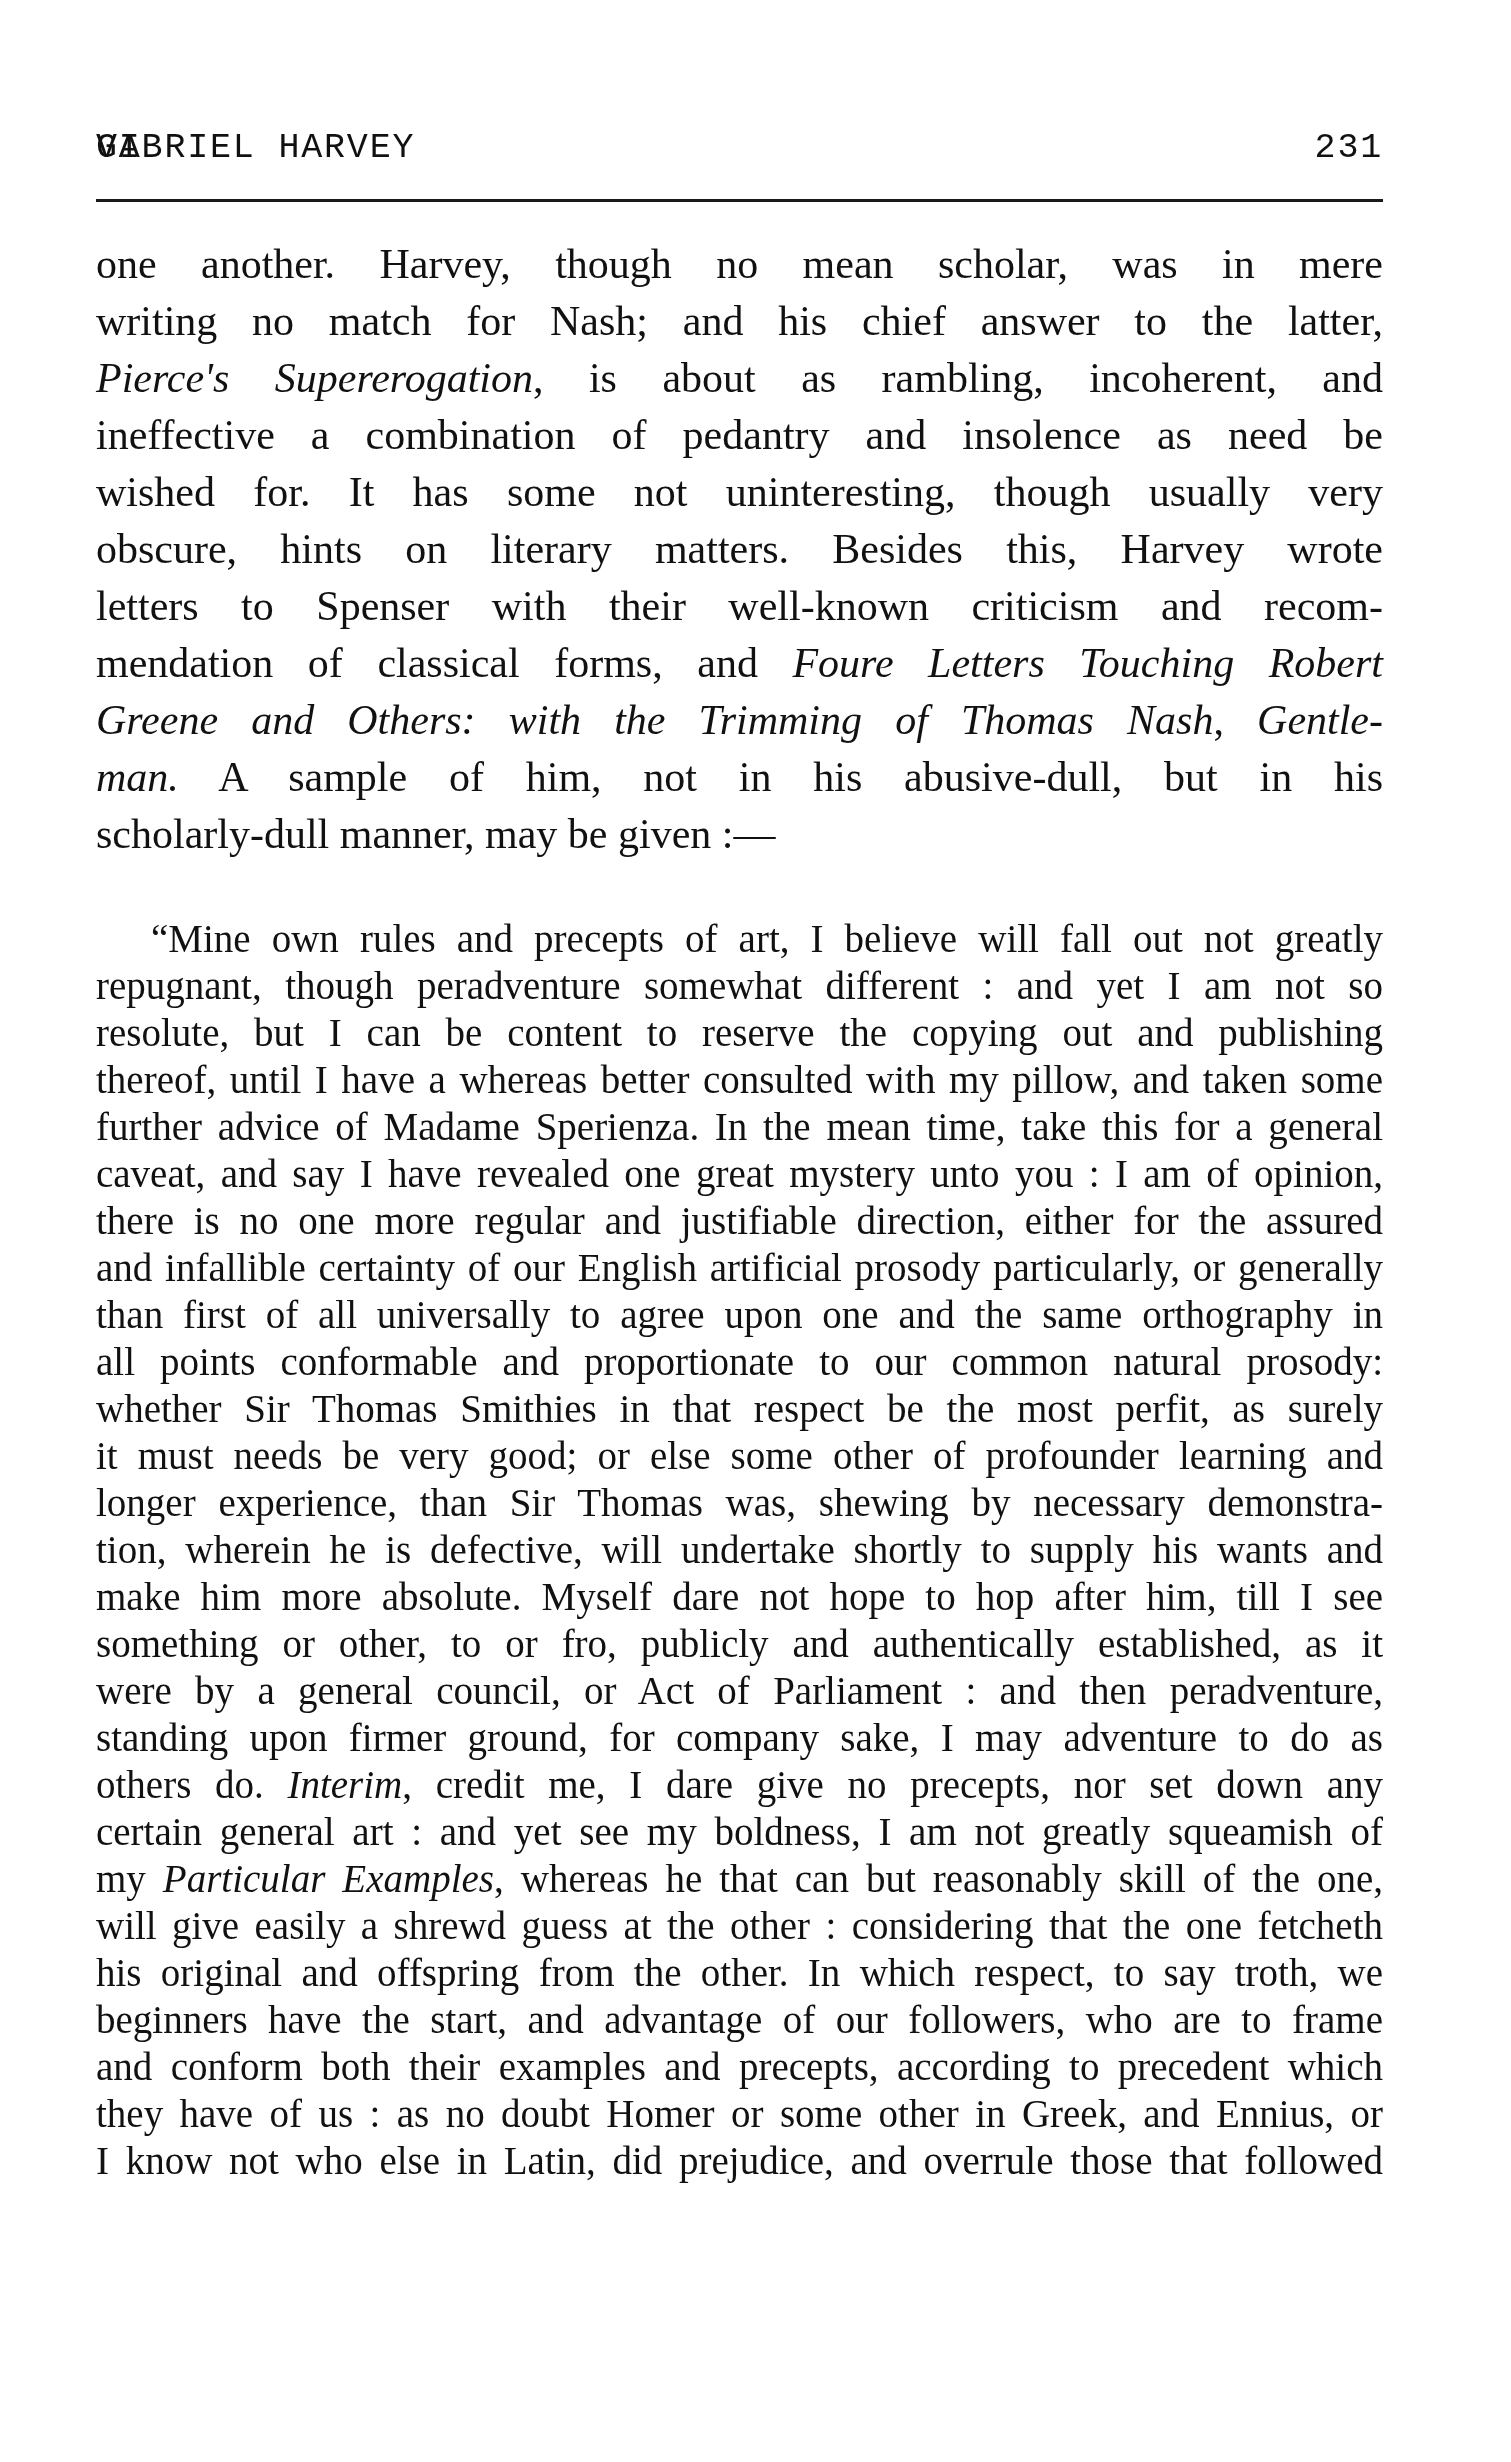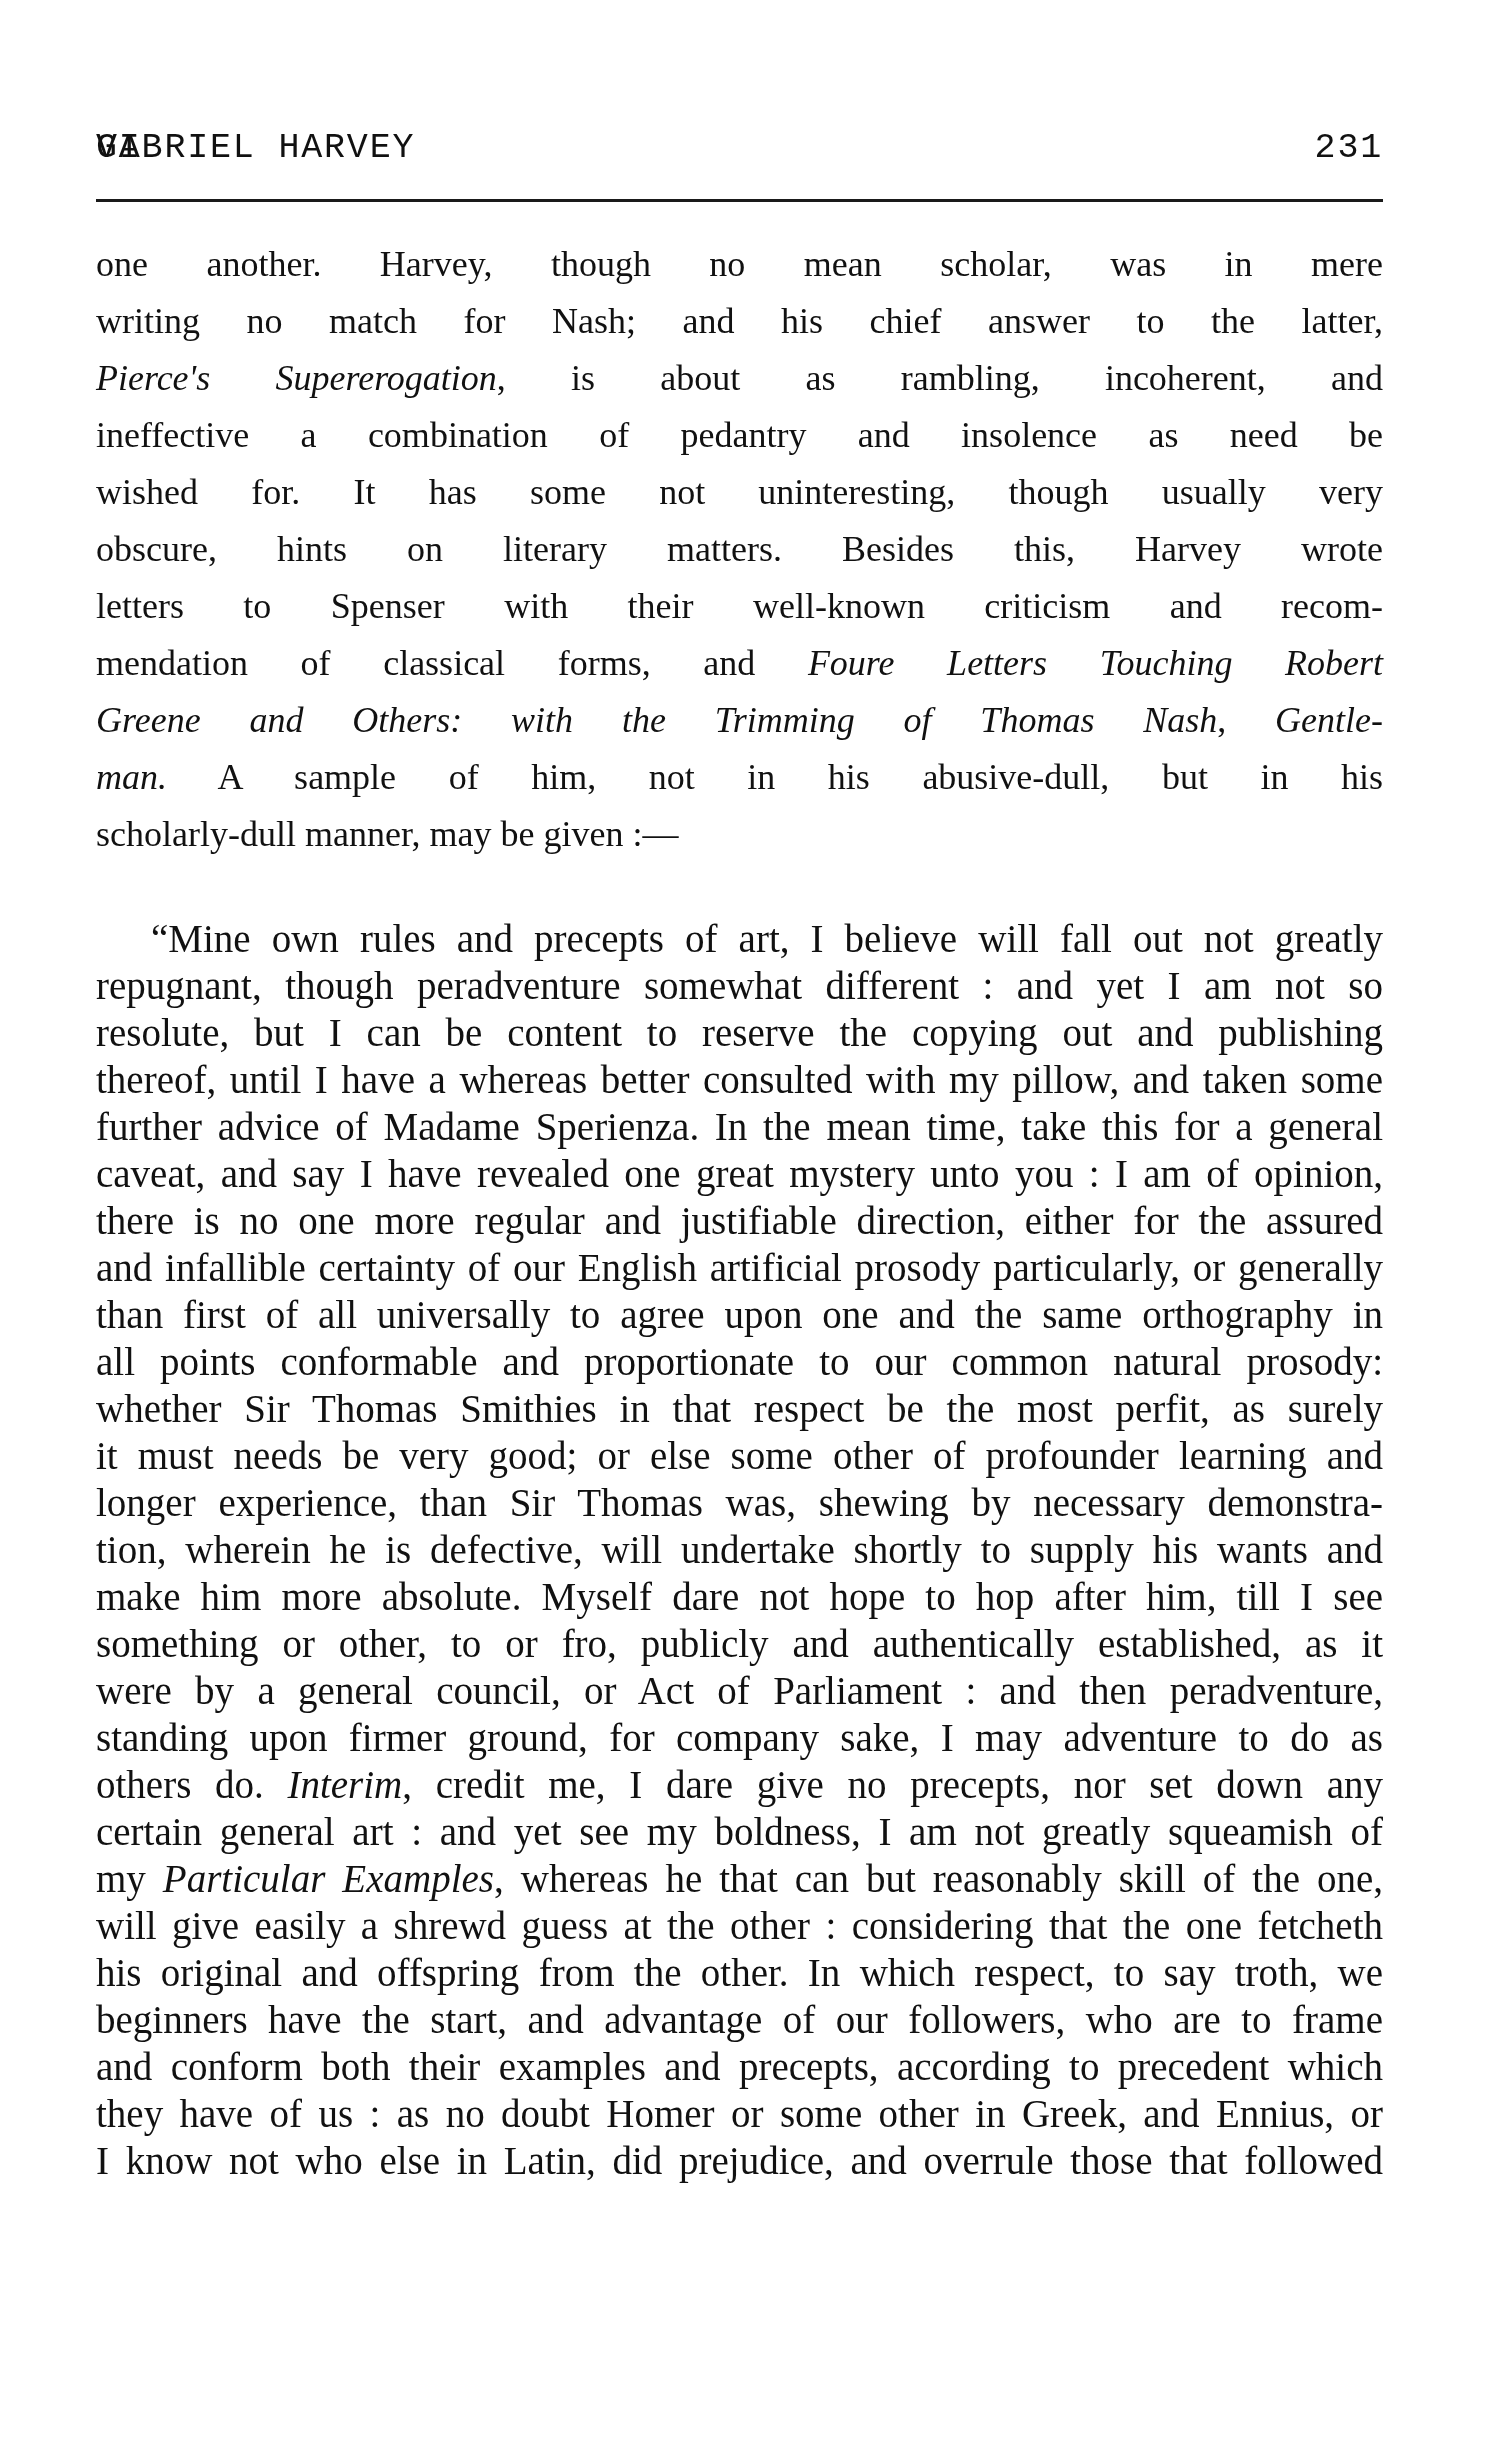--- a/index.html
+++ b/index.html
@@ -8,21 +8,21 @@
   .running-head {
     position: absolute; left: 96px; top: 128px; width: 1287px; height: 55px;
     font-family: Liberation Mono, monospace; font-size: 35px; letter-spacing: 1.8px;
   }
   .rh-left { position: absolute; left: 0; top: 0; }
   .rh-center { position: absolute; left: 0; right: 10px; top: 0; text-align: left; }
   .rh-right { position: absolute; right: 0; top: 0; }
   .rule { position: absolute; left: 96px; top: 199px; width: 1287px; height: 2.7px; background: #1a1a1a; }
   .body-text {
     position: absolute; left: 96px; top: 236px; width: 1287px;
-    font-family: "Liberation Serif", serif; font-size: 36px; line-height: 57px;
+    font-family: "Liberation Serif", serif; font-size: 42px; line-height: 57px;
     text-align: justify; text-align-last: left; hyphens: none;
   }
   .body-text .line { display: block; text-align: justify; text-align-last: justify; white-space: nowrap; }
   .body-text .line.last { text-align-last: left; }
   .quote {
     position: absolute; left: 96px; top: 915px; width: 1287px;
     font-family: "Liberation Serif", serif; font-size: 39px; line-height: 47px;
   }
   .quote .line { display: block; text-align: justify; text-align-last: justify; white-space: nowrap; }
   .quote .line.first { padding-left: 55px; }

